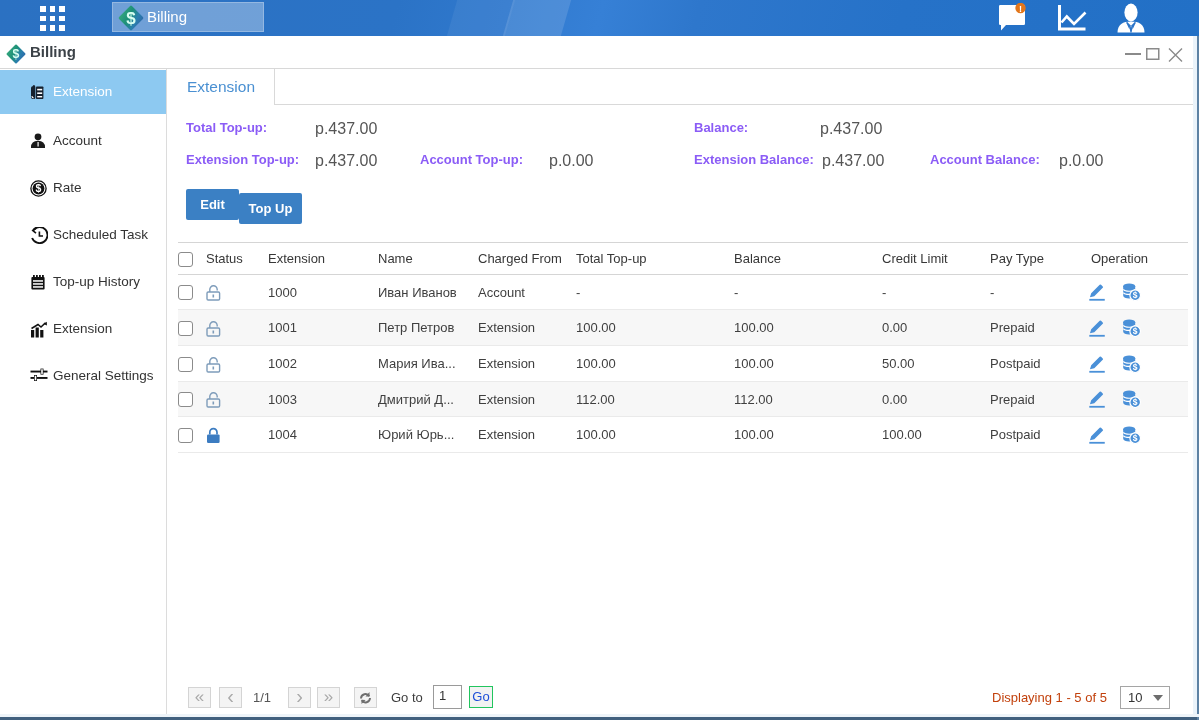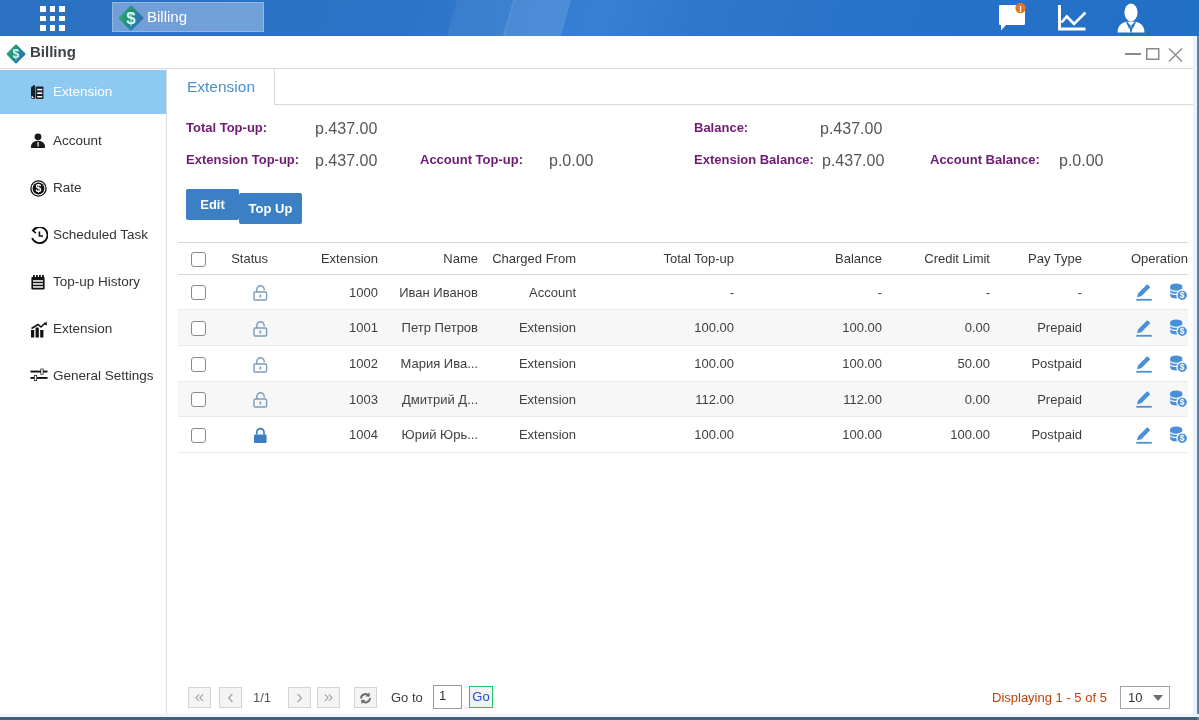--- a/index.html
+++ b/index.html
@@ -28,26 +28,26 @@
 #sidebar{left:0;top:69px;width:167px;height:645px;background:#fff;border-right:1px solid #dcdcdc;box-sizing:border-box;}
 .menuitem{position:absolute;left:0;width:166px;height:47px;}
 .menuitem .ic{position:absolute;left:30px;top:50%;margin-top:-8px;}
 .menuitem .lbl{position:absolute;left:53px;top:0;line-height:47px;font-size:13.5px;color:#333;}
 .menuitem.sel{background:#8dc9f1;height:44px;}
 .menuitem.sel .lbl{color:#fff;}
 
 #content{left:168px;top:69px;width:1025px;height:645px;background:#fff;}
 #tabstrip{position:absolute;left:0;top:0;width:1025px;height:36px;border-bottom:1px solid #d9d9d9;box-sizing:border-box;}
 #activetab{position:absolute;left:0;top:0;width:107px;height:36px;background:#fff;border-right:1px solid #d9d9d9;box-sizing:border-box;text-align:center;line-height:36px;font-size:15.5px;color:#4a90d2;}
-.slabel{font-weight:bold;color:#701a75;font-size:13px;position:absolute;white-space:nowrap;}
+.slabel{font-weight:bold;color:#8b5cf6;font-size:13px;position:absolute;white-space:nowrap;}
 .svalue{color:#555;font-size:16px;position:absolute;white-space:nowrap;}
 .btn{position:absolute;background:#3b80c4;color:#fff;font-size:13px;font-weight:bold;text-align:center;line-height:31px;height:31px;border-radius:2px;}
 
 #tbl{position:absolute;left:10px;top:173px;width:1010px;border-collapse:collapse;table-layout:fixed;font-size:13px;color:#3f3f3f;}
-#tbl td{text-align:right;padding:0;overflow:hidden;white-space:nowrap;}
+#tbl td{text-align:left;padding:0;overflow:hidden;white-space:nowrap;}
 #tbl tr.hd{height:32px;}
 #tbl tr.hd td{border-top:1px solid #d5d5d5;border-bottom:1px solid #d5d5d5;color:#373737;}
 #tbl tr.row{height:35px;}
 #tbl tr:nth-child(3),#tbl tr:nth-child(4),#tbl tr:nth-child(6){height:36px;}
 #tbl tr.row td{border-bottom:1px solid #eaeaea;}
 #tbl tr.alt{background:#f7f7f7;}
 .cb{display:inline-block;width:13px;height:13px;border:1px solid #8b8b8b;border-radius:3px;background:#fff;vertical-align:middle;}
 
 .pgbtn{position:absolute;top:618px;width:23px;height:21px;background:#f4f4f4;border:1px solid #d4d4d4;box-sizing:border-box;text-align:center;color:#a9a9a9;font-size:17px;line-height:18px;}
 .pgtxt{position:absolute;top:618px;font-size:13px;color:#555;line-height:21px;}

